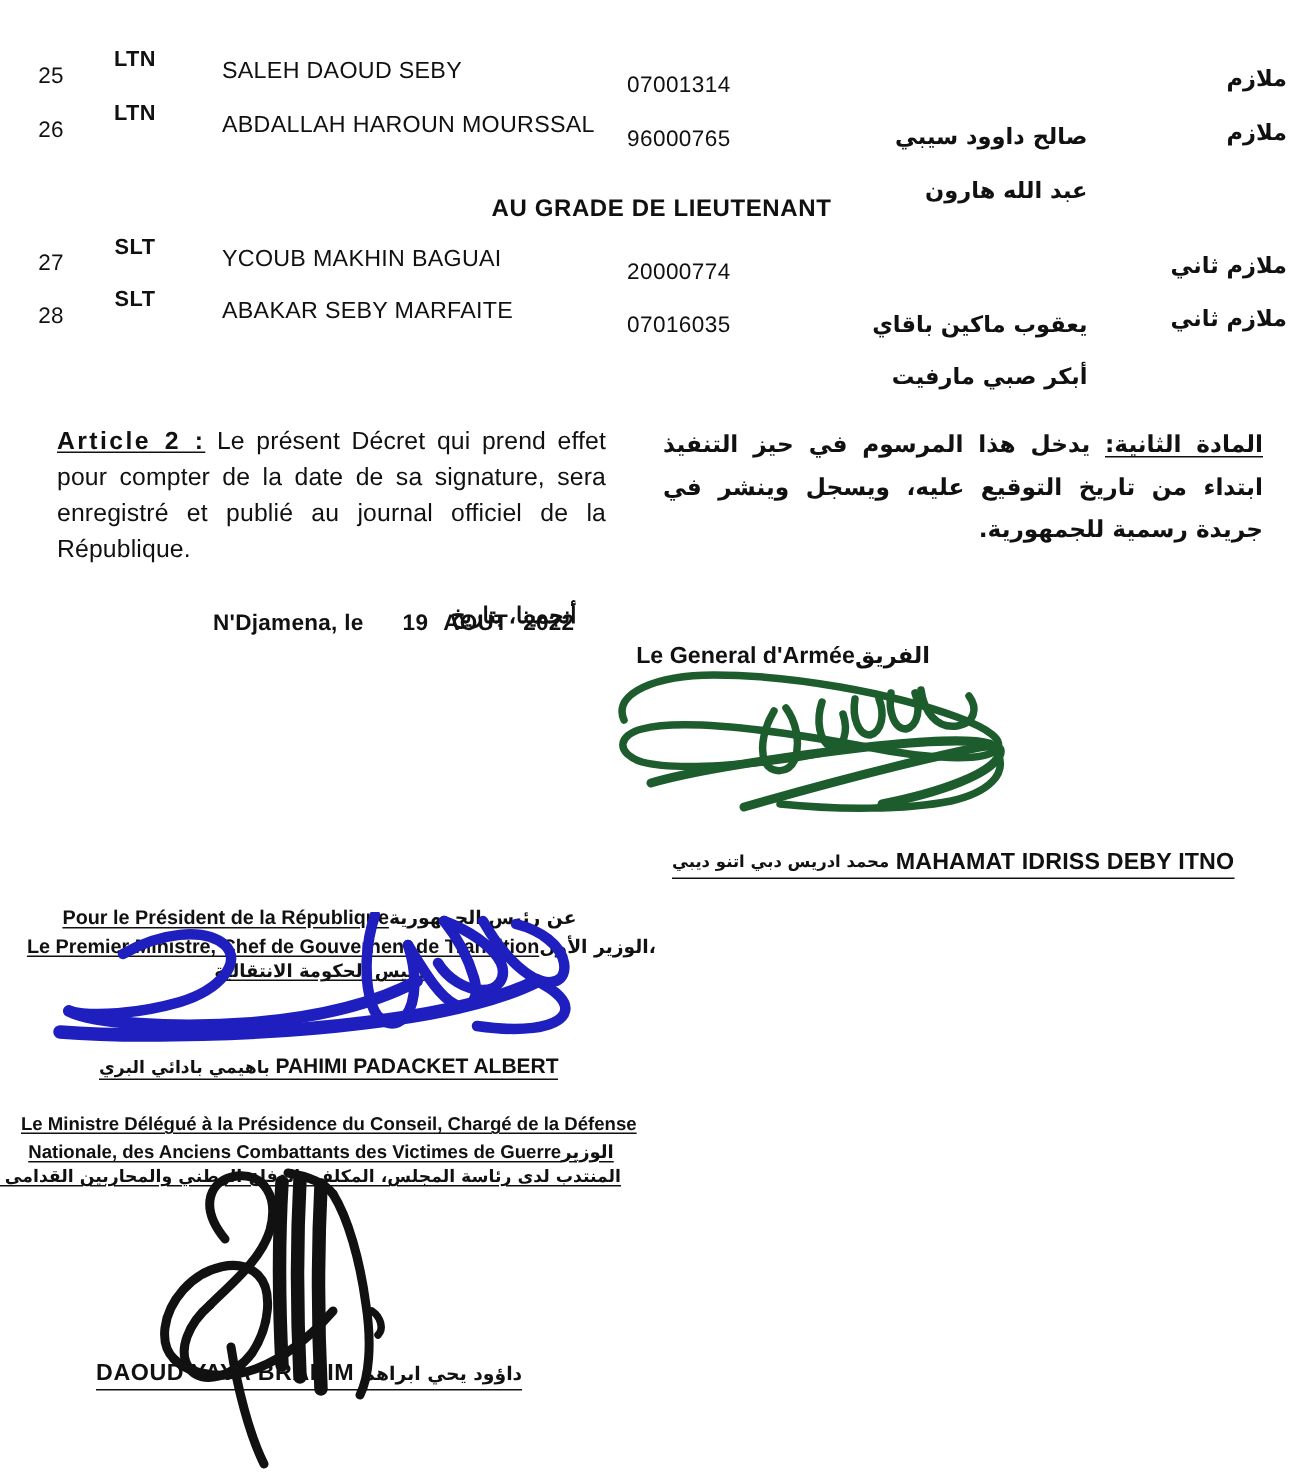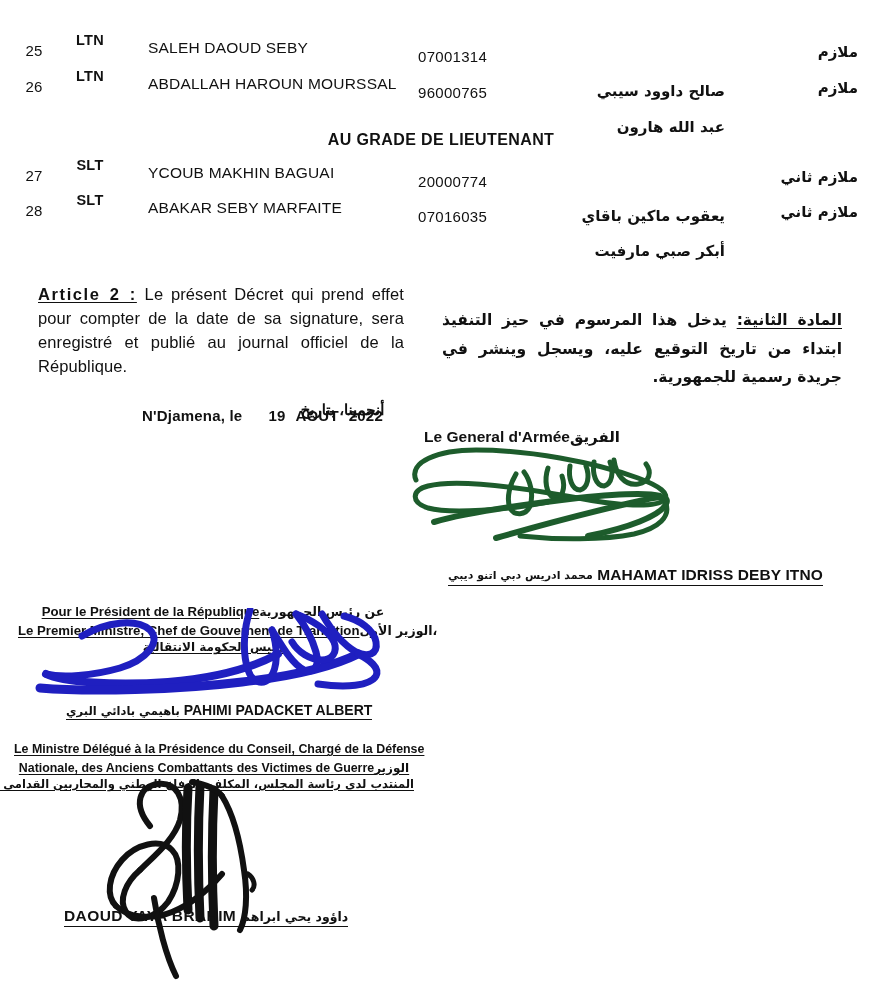--- a/index.html
+++ b/index.html
@@ -130,21 +130,20 @@
     position: absolute;
     right: 28px;
     top: 282px;
     width: 400px;
     direction: rtl;
     text-align: justify;
     font-family: "DejaVu Sans", sans-serif;
     font-size: 15.5px;
     line-height: 1.85;
     font-weight: bold;
-    margin-top: 24px;
   }
   .article-ar .lead-ar {
     text-decoration: underline;
     text-underline-offset: 3px;
   }
 
   
   .date-fr {
     position: absolute;
     left: 142px;

